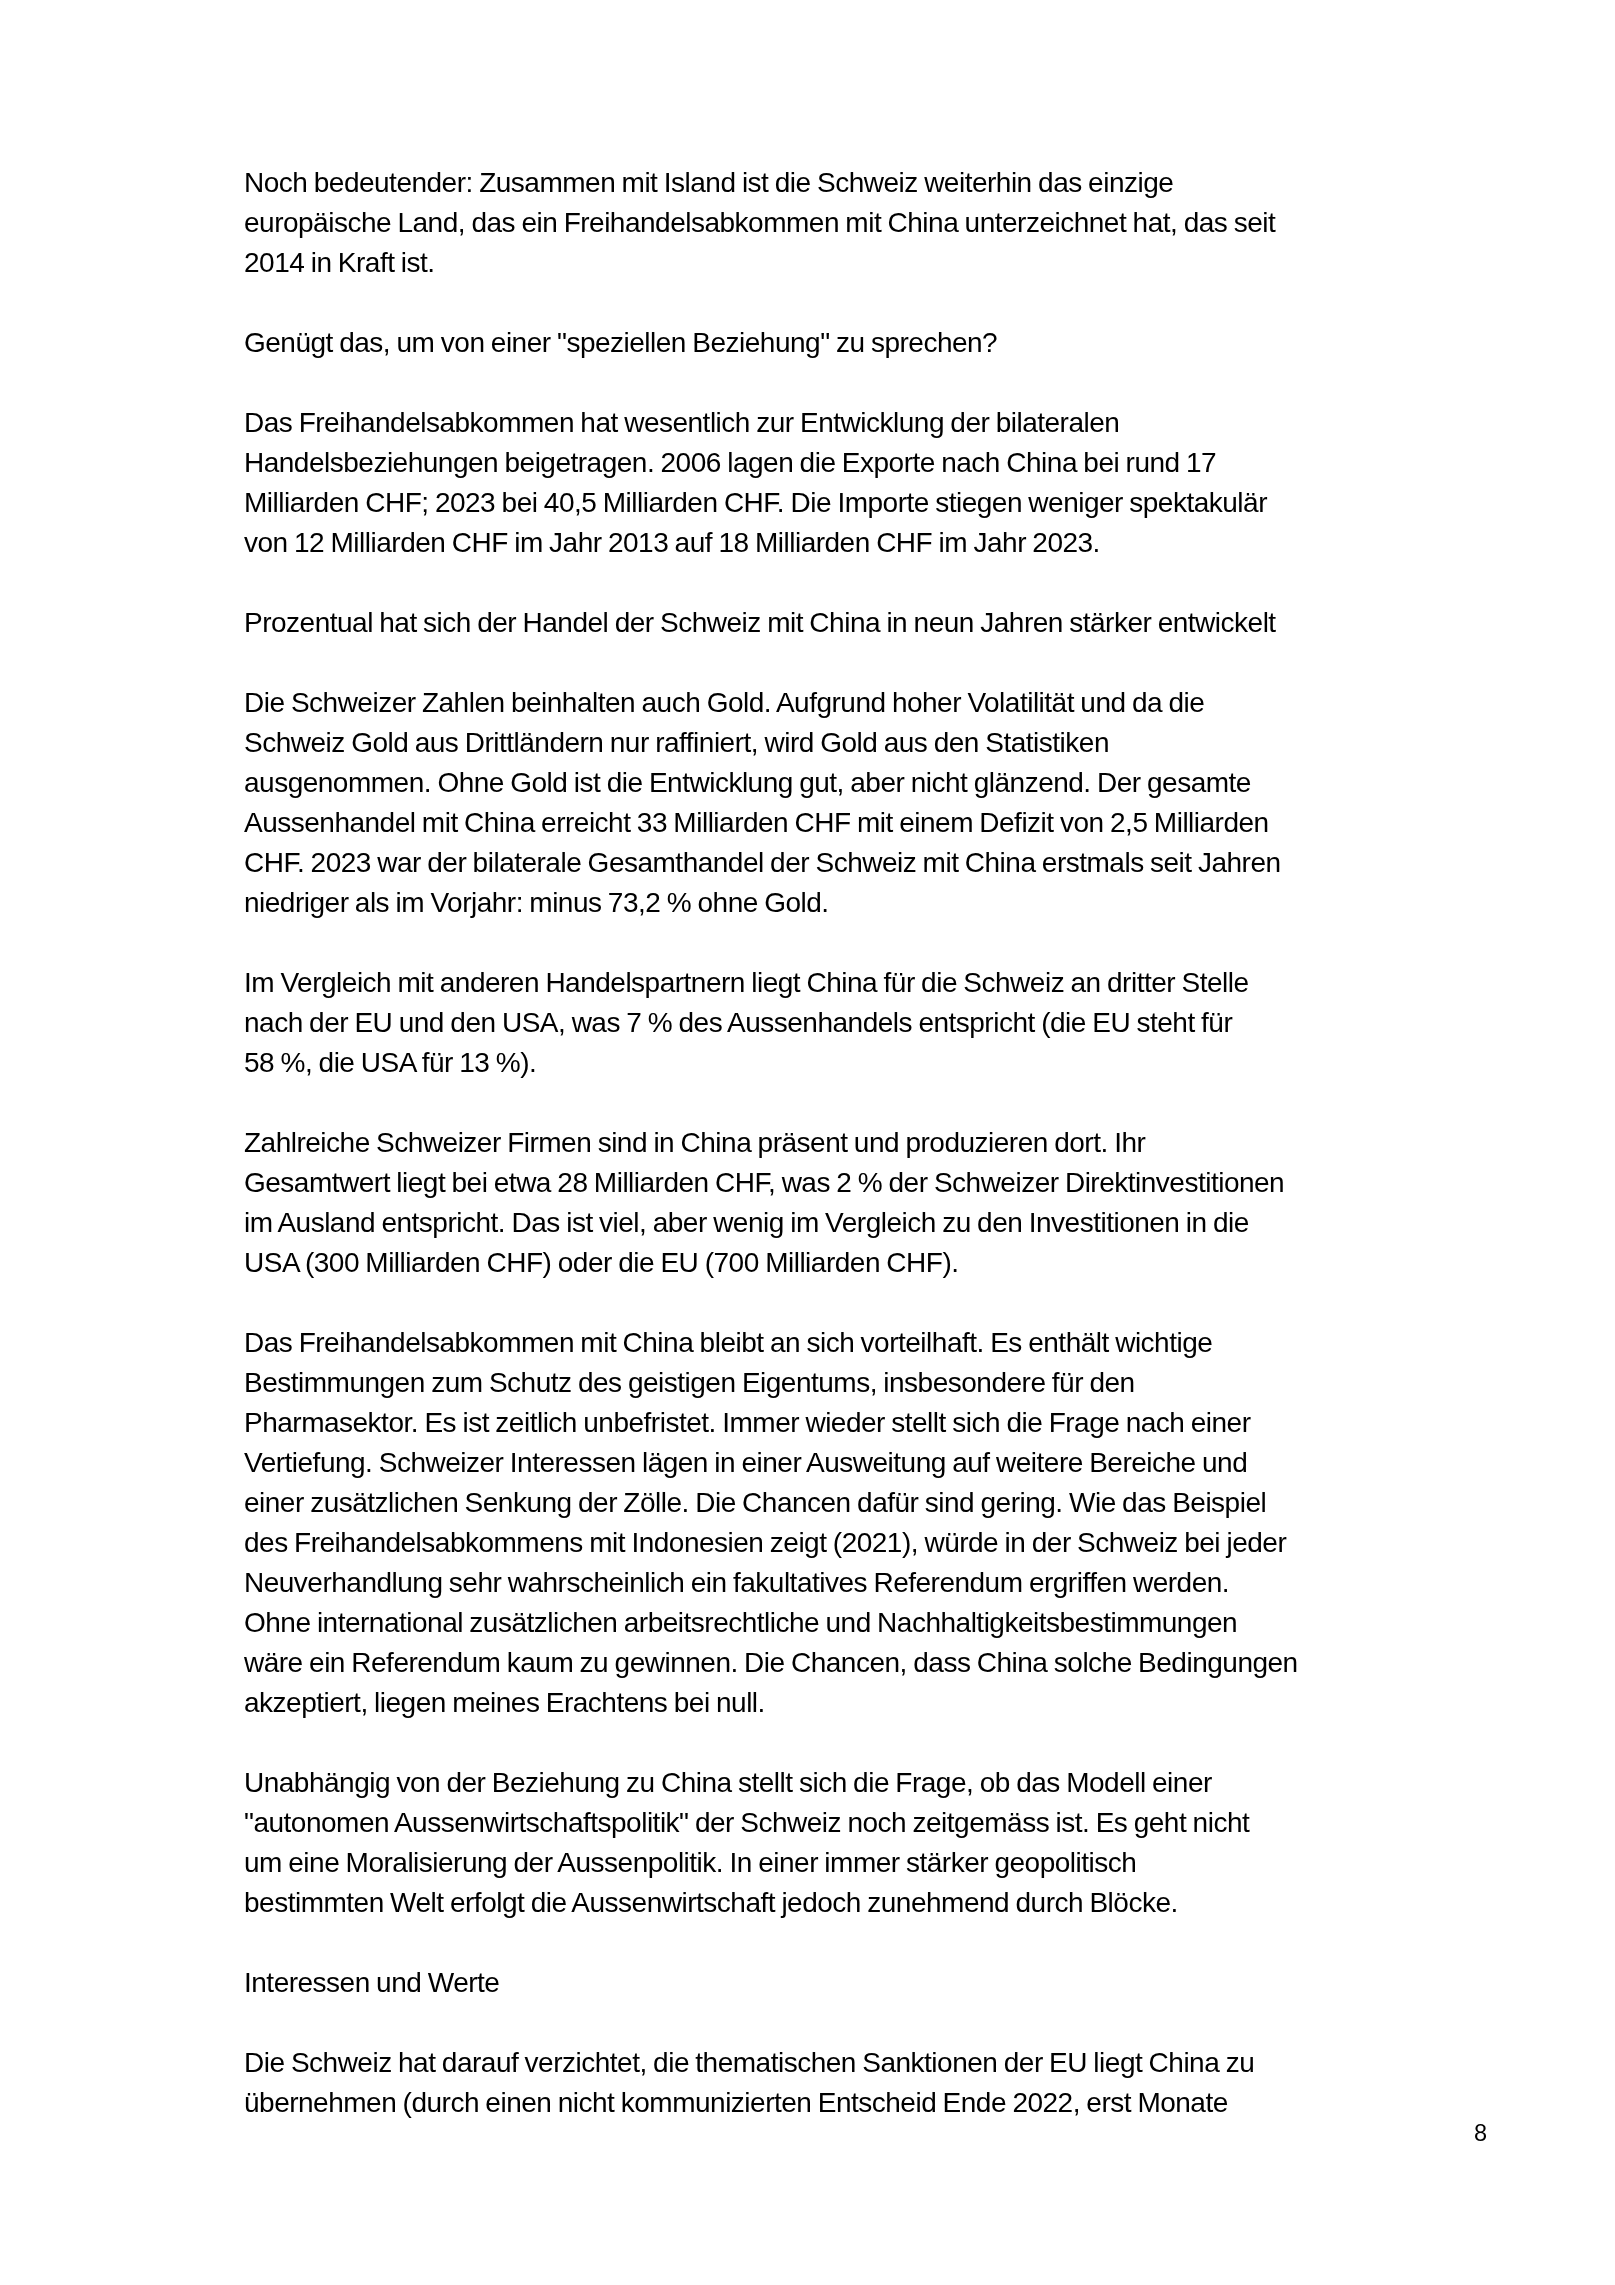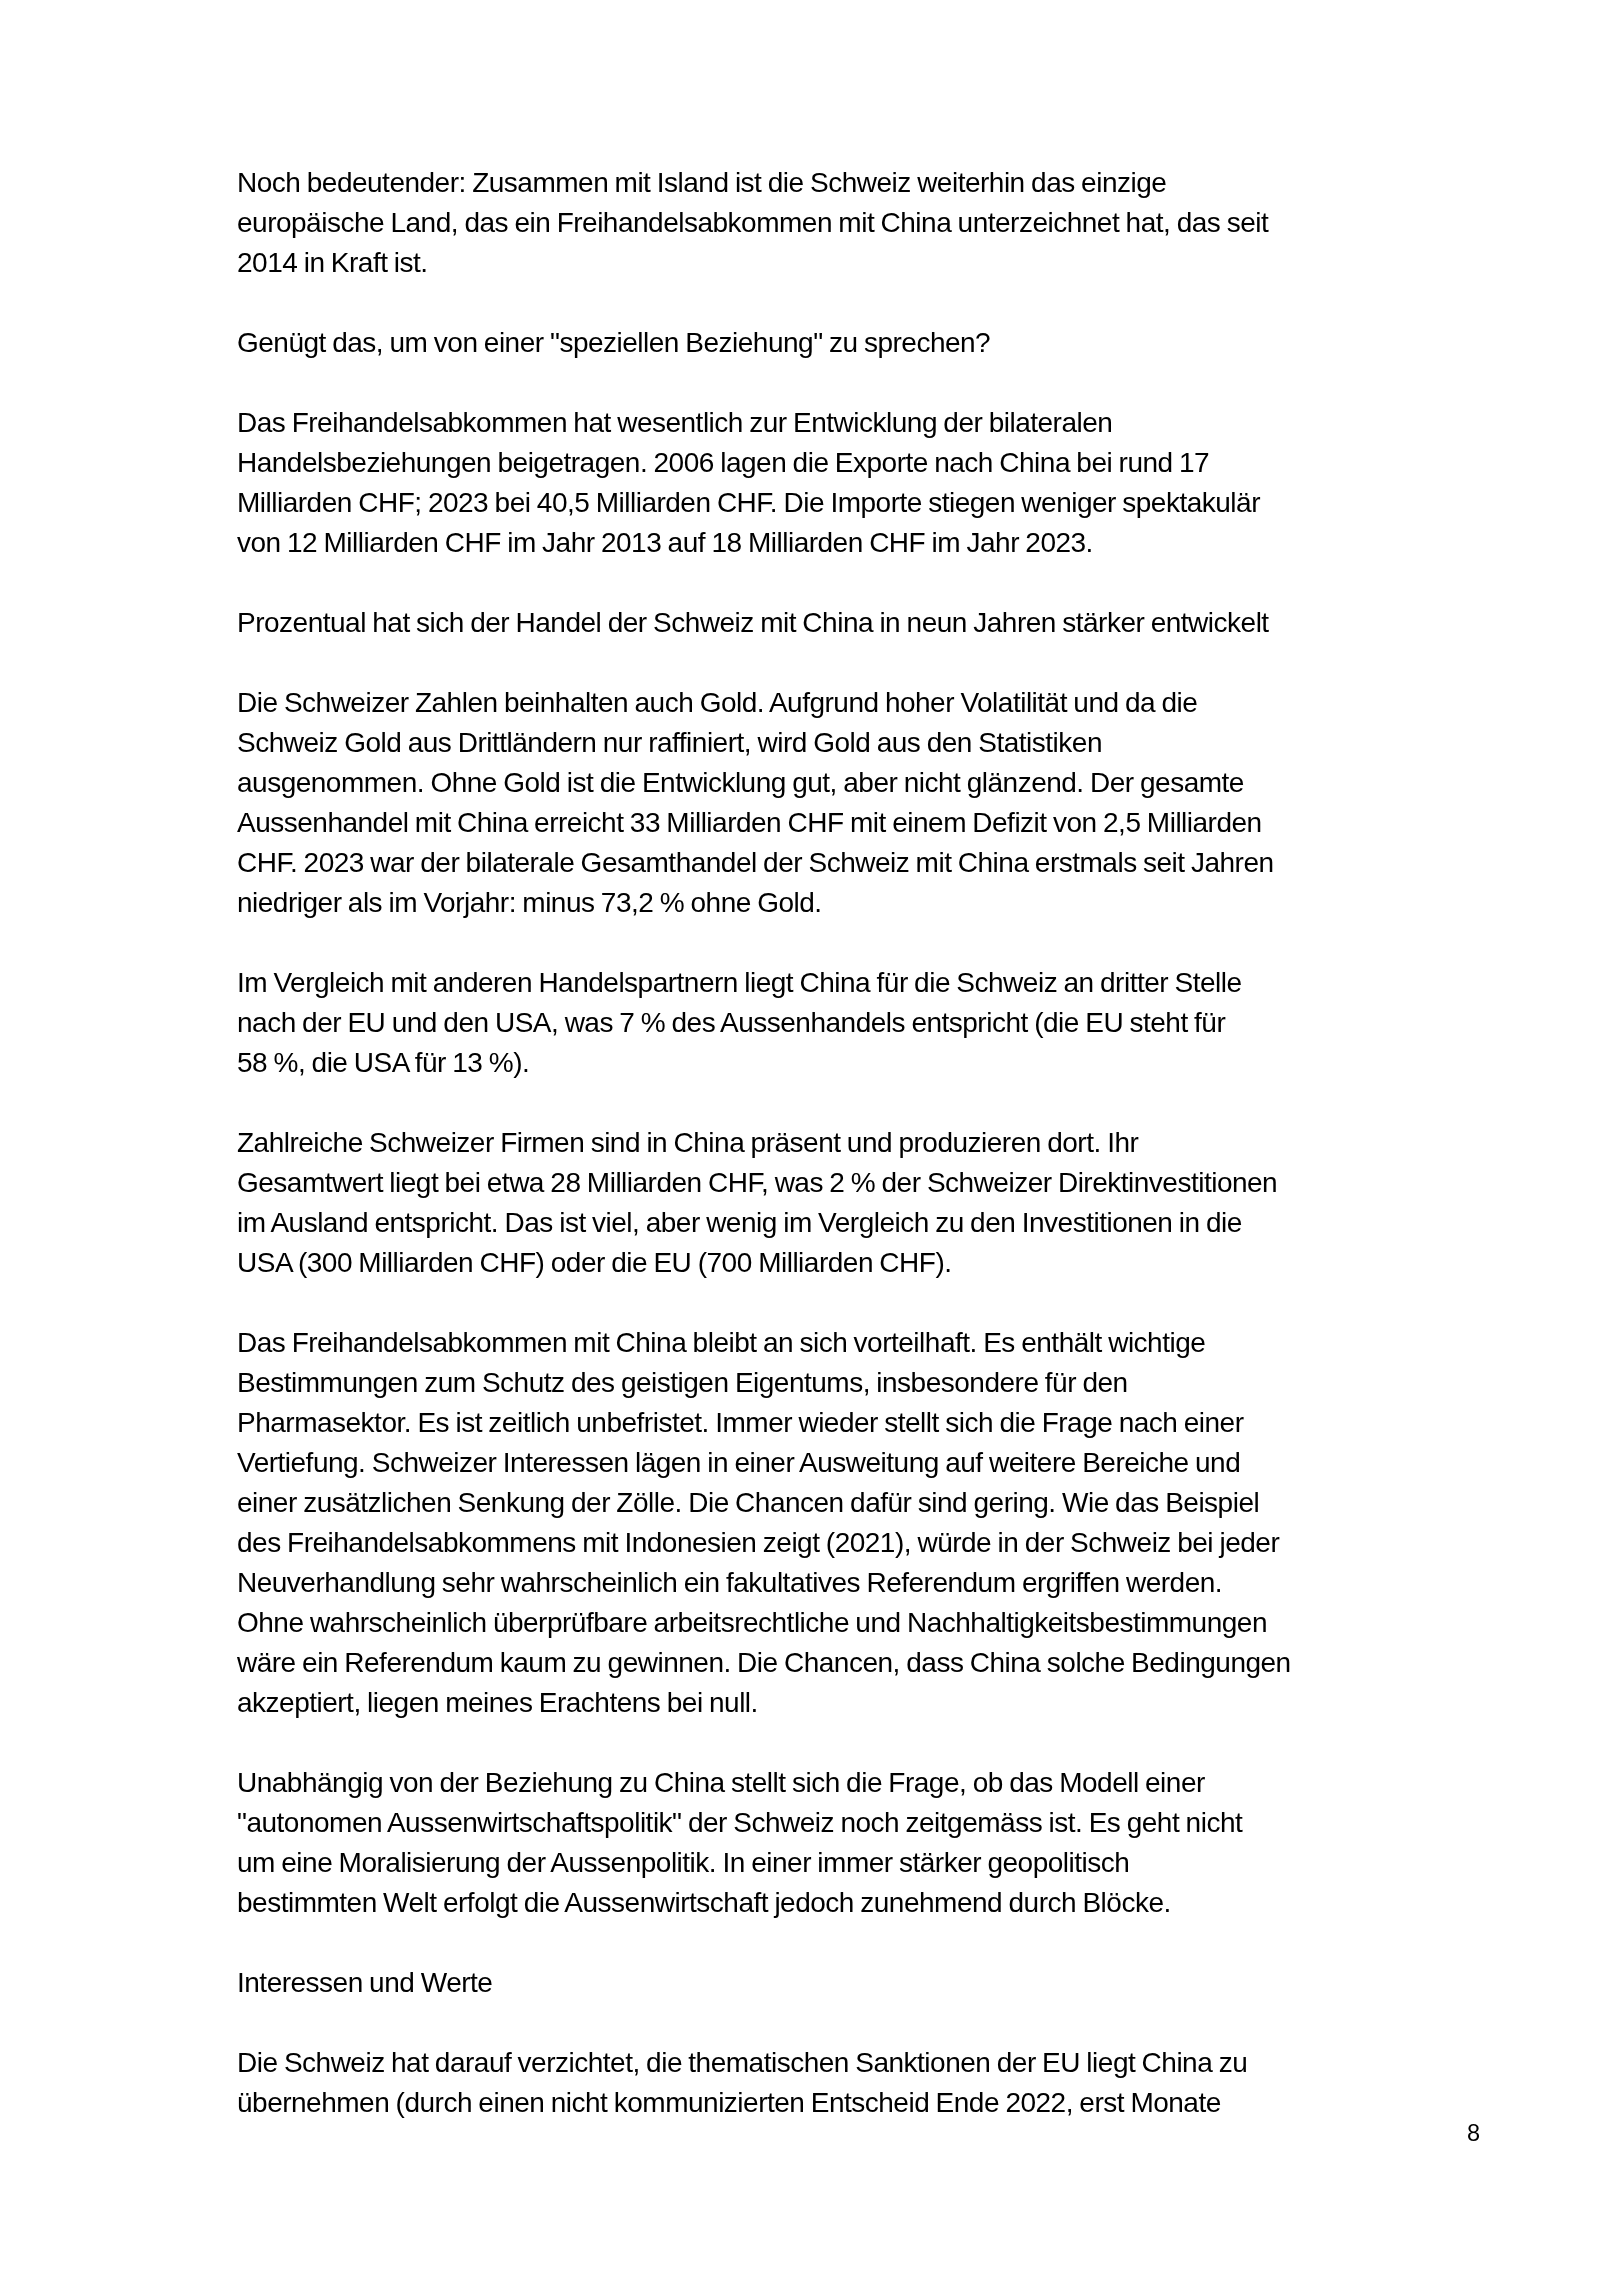--- a/index.html
+++ b/index.html
@@ -10,21 +10,21 @@
     body {
       width: 1616px;
       height: 2285px;
       position: relative;
       overflow: hidden;
       font-family: "Liberation Sans", sans-serif;
       color: #000000;
     }
     .page {
       position: absolute;
-      left: 5px; top: 0;
+      left: 12px; top: 0;
       width: 1440px;
       height: 2285px;
       background: #ffffff;
     }
     .content {
       position: absolute;
       left: 232px;
       top: 163px;
       width: 1248px;
     }
@@ -109,21 +109,21 @@
     </p>
 
     <p class="para">
       <span class="line">Das Freihandelsabkommen mit China bleibt an sich vorteilhaft. Es enthält wichtige</span>
       <span class="line">Bestimmungen zum Schutz des geistigen Eigentums, insbesondere für den</span>
       <span class="line">Pharmasektor. Es ist zeitlich unbefristet. Immer wieder stellt sich die Frage nach einer</span>
       <span class="line">Vertiefung. Schweizer Interessen lägen in einer Ausweitung auf weitere Bereiche und</span>
       <span class="line">einer zusätzlichen Senkung der Zölle. Die Chancen dafür sind gering. Wie das Beispiel</span>
       <span class="line">des Freihandelsabkommens mit Indonesien zeigt (2021), würde in der Schweiz bei jeder</span>
       <span class="line">Neuverhandlung sehr wahrscheinlich ein fakultatives Referendum ergriffen werden.</span>
-      <span class="line">Ohne wahrscheinlich überprüfbare arbeitsrechtliche und Nachhaltigkeitsbestimmungen</span>
+      <span class="line">Ohne international zusätzlichen arbeitsrechtliche und Nachhaltigkeitsbestimmungen</span>
       <span class="line">wäre ein Referendum kaum zu gewinnen. Die Chancen, dass China solche Bedingungen</span>
       <span class="line">akzeptiert, liegen meines Erachtens bei null.</span>
     </p>
 
     <p class="para">
       <span class="line">Unabhängig von der Beziehung zu China stellt sich die Frage, ob das Modell einer</span>
       <span class="line">"autonomen Aussenwirtschaftspolitik" der Schweiz noch zeitgemäss ist. Es geht nicht</span>
       <span class="line">um eine Moralisierung der Aussenpolitik. In einer immer stärker geopolitisch</span>
       <span class="line">bestimmten Welt erfolgt die Aussenwirtschaft jedoch zunehmend durch Blöcke.</span>
     </p>

